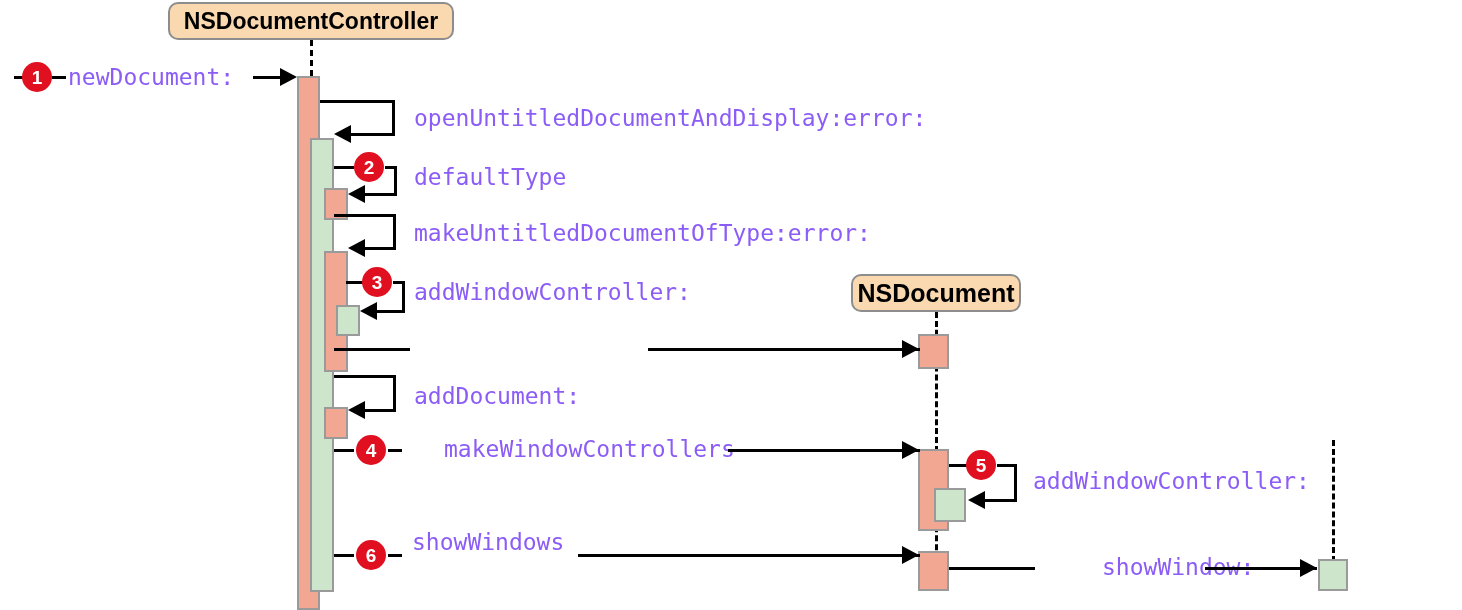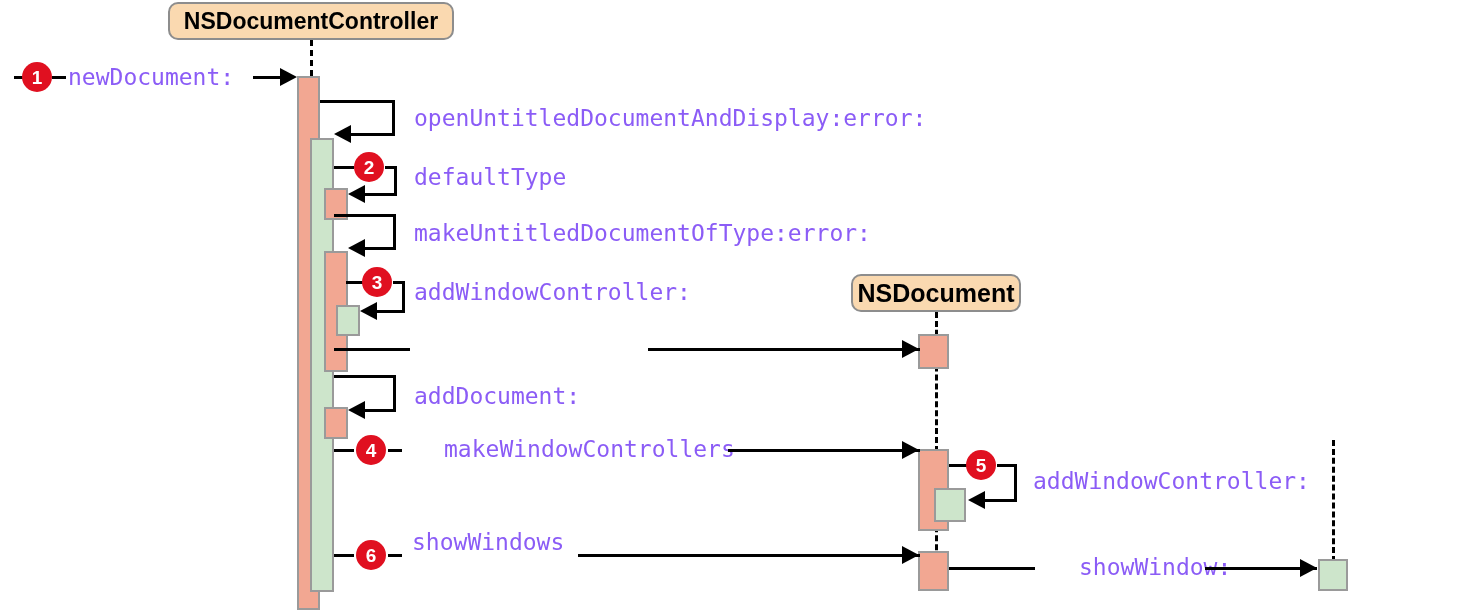--- a/index.html
+++ b/index.html
@@ -215,17 +215,17 @@
   <div class="tick" style="left:334px; top:554px; width:20px;"></div>
   <div class="step-badge" style="left:356px; top:540px;">
     <span>6</span>
   </div>
   <div class="tick" style="left:388px; top:554px; width:14px;"></div>
   <div class="msg-label" style="left:412px; top:531px;">showWindows</div>
   <div class="arrow-line" style="left:578px; top:554px; width:342px;"></div>
   <div class="arrow-head" style="left:902px; top:546px;"></div>
 
   <div class="arrow-line" style="left:949px; top:567px; width:86px;"></div>
-  <div class="msg-label" style="left:1079px; top:556px;">showWindow:</div>
+  <div class="msg-label" style="left:1102px; top:556px;">showWindow:</div>
   <div class="arrow-line" style="left:1205px; top:567px; width:112px;"></div>
   <div class="arrow-head" style="left:1300px; top:559px;"></div>
 
 </div>
 
 </body></html>

